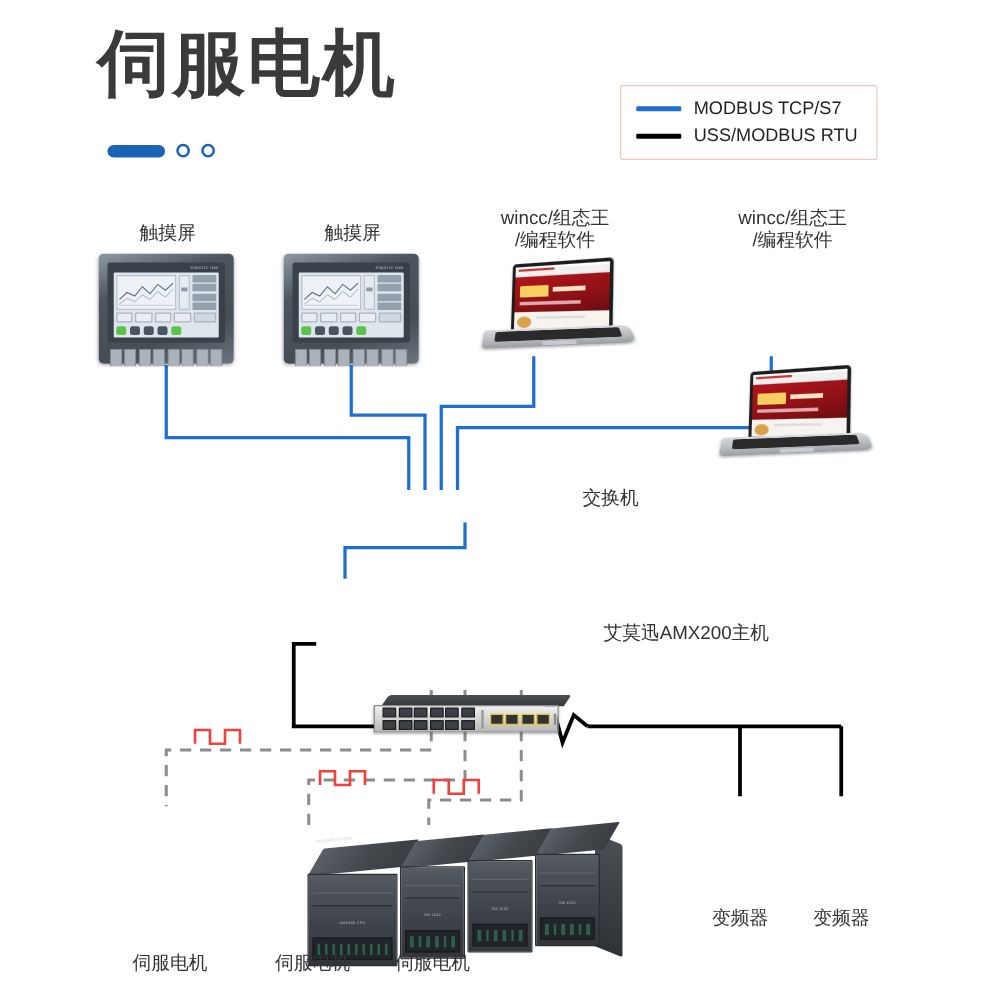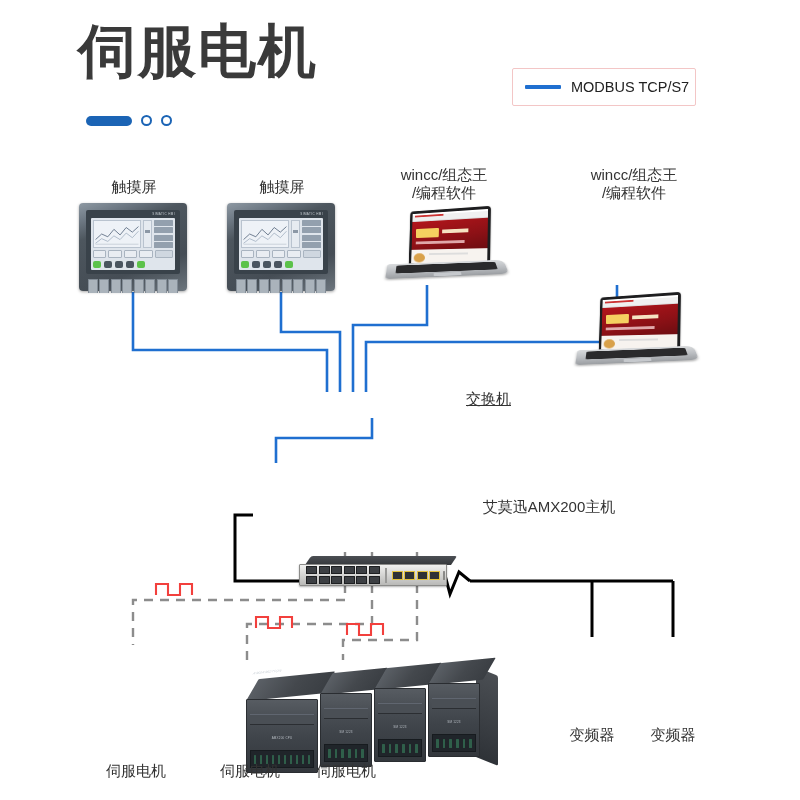--- a/index.html
+++ b/index.html
@@ -9,21 +9,21 @@
 
   
   #page-title{left:78px;top:22px;font-size:58px;font-weight:bold;color:#3a3a3a;
               letter-spacing:2px;line-height:1;}
   #title-dots{left:86px;top:115px;display:flex;align-items:center;gap:9px;}
   #title-dots .pill{width:46px;height:10px;border-radius:6px;background:#1b64b5;}
   #title-dots .ring{width:11px;height:11px;border-radius:50%;border:2px solid #1b64b5;
                     box-sizing:border-box;}
 
   
-  #legend{left:512px;top:68px;width:184px;border:1.5px solid #f3c6c6;background:#fff;
+  #legend{left:496px;top:68px;width:206px;border:1.5px solid #f3c6c6;background:#fff;
           border-radius:2px;padding:7px 10px 7px 12px;box-sizing:border-box;}
   .legend-row{display:flex;align-items:center;gap:10px;height:22px;}
   .legend-swatch{width:36px;height:4px;flex:0 0 36px;border-radius:1px;}
   .legend-label{font-size:14.5px;color:#222;white-space:nowrap;}
 
   
   .dev-label{font-size:15px;color:#333;text-align:center;line-height:1.22;white-space:pre;}
 
   
   .hmi{width:108px;height:88px;border-radius:4px;
@@ -167,20 +167,24 @@
   <span class="pill"></span>
   <span class="ring"></span>
   <span class="ring"></span>
 </div>
 
 <div class="abs" id="legend">
   <div class="legend-row">
     <span class="legend-swatch" style="background:#1f6fd0"></span>
     <span class="legend-label">MODBUS TCP/S7</span>
   </div>
+  <div class="legend-row">
+    <span class="legend-swatch" style="background:#000000"></span>
+    <span class="legend-label">USS/MODBUS RTU</span>
+  </div>
 </div>
 
 <div class="abs dev-label" style="left:84px;top:178px;width:100px;">触摸屏</div>
 <div class="abs hmi" style="left:79px;top:203px;">
   <div class="hmi-inner">
     <div class="hmi-brand">SIMATIC HMI</div>
     <div class="hmi-screen">
       <div class="hmi-top">
         <div class="hmi-chart">
           <svg viewBox="0 0 60 28" preserveAspectRatio="none">
@@ -347,21 +351,21 @@
     <div class="vent"></div>
     <div class="sfp">
       <i></i>
         <i></i>
         <i></i>
         <i></i>
     </div>
     <div class="rj"></div>
   </div>
 </div>
-<div class="abs dev-label" style="left:466px;top:390px;width:90px;text-align:left;text-decoration:underline;">交换机</div>
+<div class="abs dev-label" style="left:466px;top:390px;width:90px;text-align:left;">交换机</div>
 
 <div class="abs plc" style="left:246px;top:455px;">
   <div class="side"></div>
   <div class="mod" style="left:0px;top:18px;width:72px;">
     <div class="roof" style="width:72px"></div>
     <div class="front" style="width:72px">
       <div class="strip"></div>
       <div class="tlabel">AMX200 CPU</div>
       <div class="term">
         <i></i>

